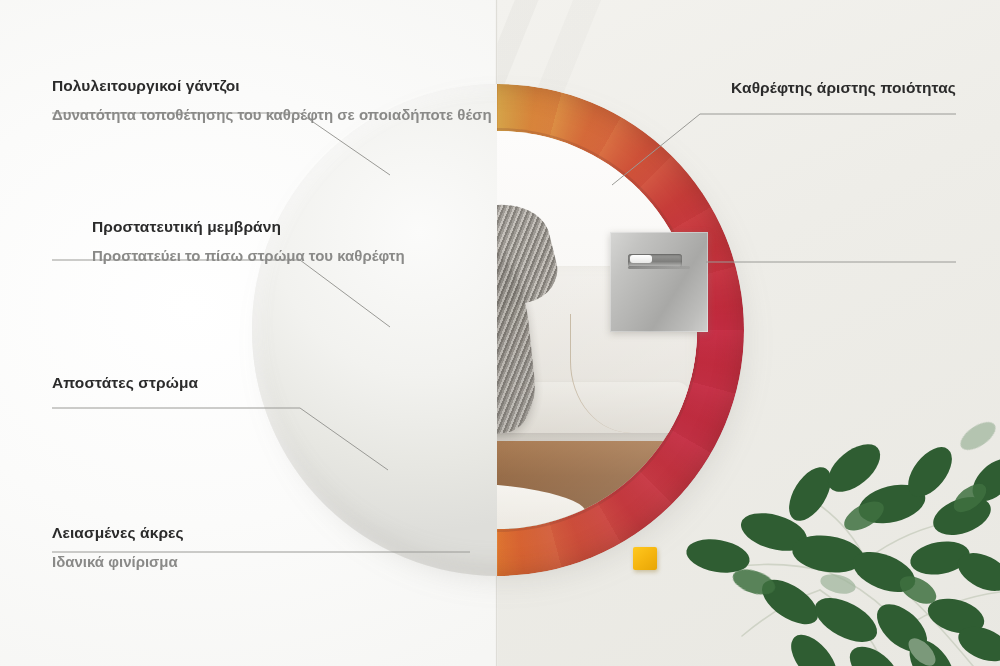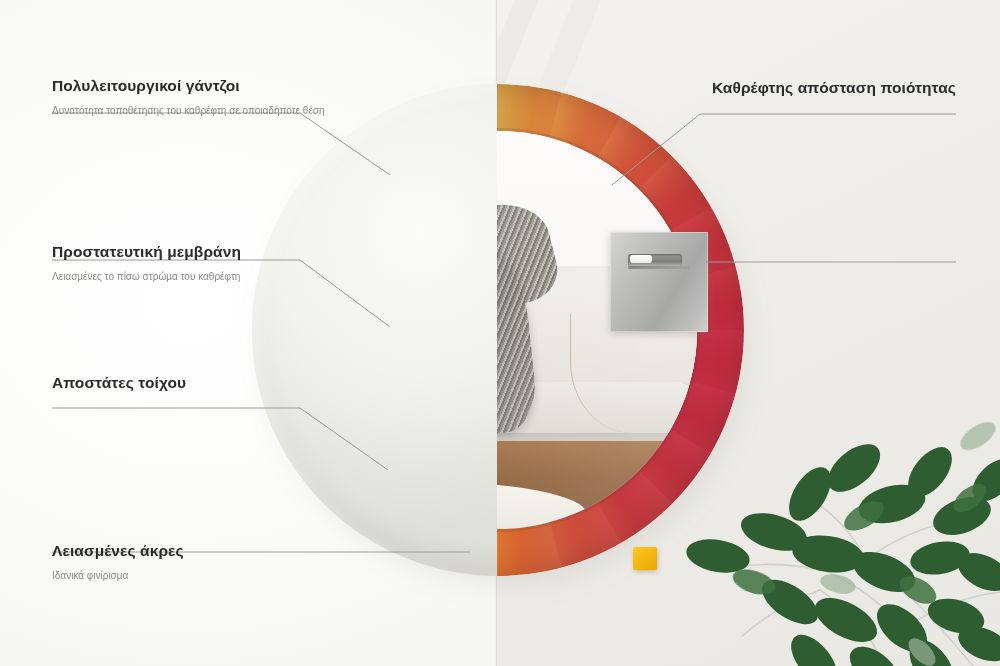--- a/index.html
+++ b/index.html
@@ -236,33 +236,33 @@
   .callout { position:absolute; }
   .callout h3 {
     font-size:15.5px;
     font-weight:bold;
     color:#2b2b2b;
     letter-spacing:0.1px;
     line-height:1.25;
     white-space:nowrap;
   }
   .callout p {
-    font-size:10px;
-    font-weight:normal;
+    font-size:15px;
+    font-weight:bold;
     color:#8a8a88;
     line-height:1.42;
     margin-top:9px;
   }
   .callout.left  { text-align:left;  left:52px; }
   .callout.right { text-align:right; }
 
   .c-hooks    { top:76px; }
-  .c-membrane { top:242px; }
+  .c-membrane { top:217px;margin-left:40px; }
   .c-spacers  { top:373px; }
-  .c-edges    { top:541px; }
+  .c-edges    { top:523px; }
 
   .c-quality  { top:78px;  right:44px; }
   .c-design   { top:228px; right:44px; }
 
   
   .plant { position:absolute; right:-8px; bottom:-10px; width:330px; height:300px; }
   .plant svg { width:100%; height:100%; display:block; }
 </style>
 </head>
 <body>
@@ -324,34 +324,34 @@
     </g>
   </svg>
 
   <div class="callout left c-hooks">
     <h3>Πολυλειτουργικοί γάντζοι</h3>
     <p>Δυνατότητα τοποθέτησης του καθρέφτη σε οποιαδήποτε θέση</p>
   </div>
 
   <div class="callout left c-membrane">
     <h3>Προστατευτική μεμβράνη</h3>
-    <p>Λειασμένες το πίσω στρώμα του καθρέφτη</p>
+    <p>Προστατεύει το πίσω στρώμα του καθρέφτη</p>
   </div>
 
   <div class="callout left c-spacers">
-    <h3>Αποστάτες τοίχου</h3>
+    <h3>Αποστάτες στρώμα</h3>
   </div>
 
   <div class="callout left c-edges">
     <h3>Λειασμένες άκρες</h3>
     <p>Ιδανικά φινίρισμα</p>
   </div>
 
   <div class="callout right c-quality">
-    <h3>Καθρέφτης απόσταση ποιότητας</h3>
+    <h3>Καθρέφτης άριστης ποιότητας</h3>
   </div>
 
   <div class="callout right c-design">
   </div>
 
   <div class="plant">
     <svg viewBox="0 0 330 300">
       <g stroke="#cfd3c6" stroke-width="1.6" fill="none" stroke-linecap="round">
         <path d="M300 296 C262 250 228 212 188 184"></path>
         <path d="M256 296 C232 252 196 216 150 196"></path>

